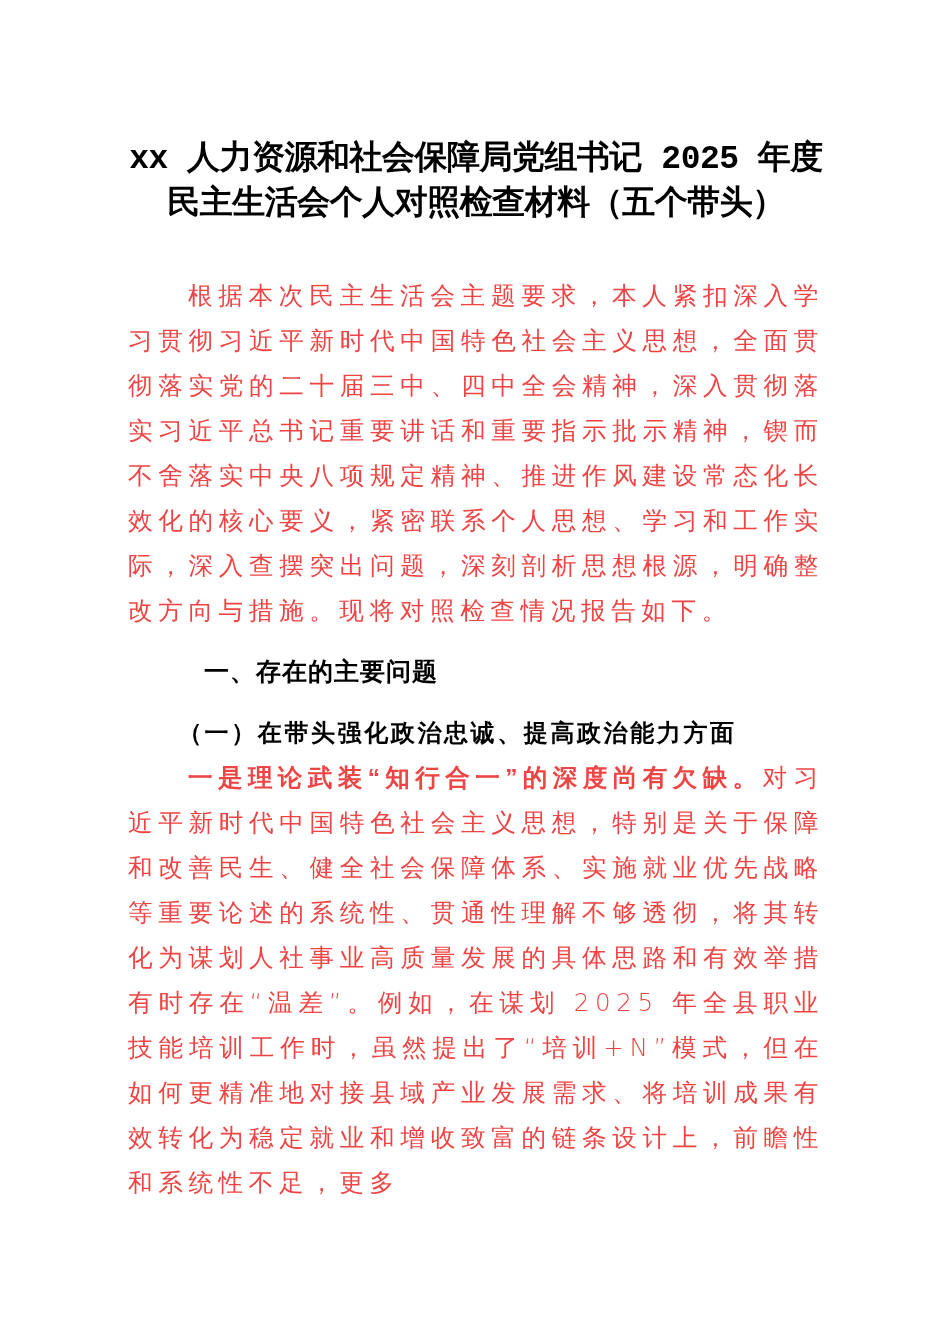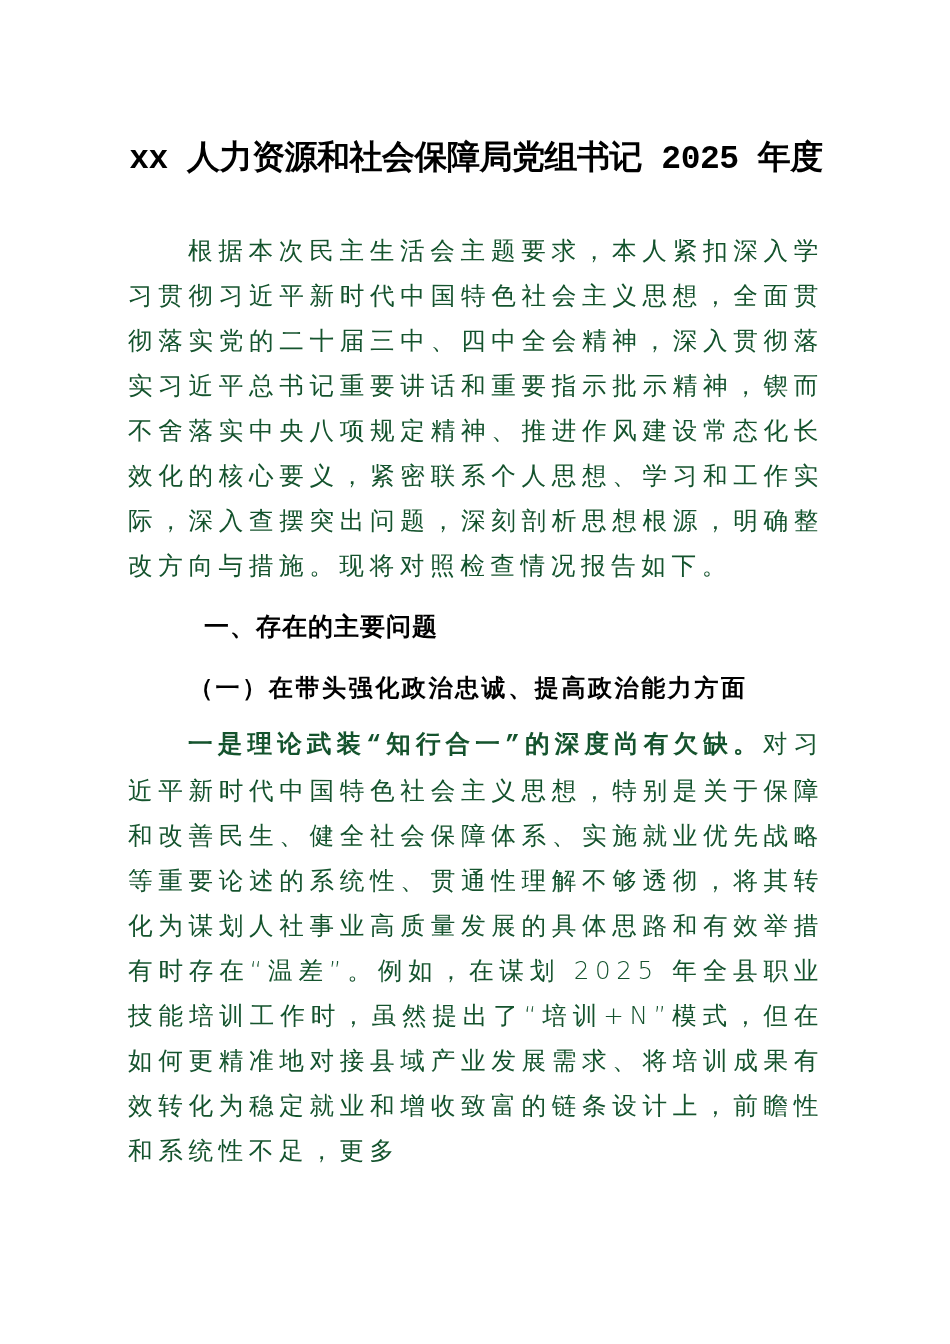--- a/index.html
+++ b/index.html
@@ -39,52 +39,53 @@
     .para {
       font-family: "DejaVu Sans", "Liberation Sans", sans-serif;
       font-size: 24.6px;
       line-height: 45px;
       letter-spacing: 5.6px;
       text-align: justify;
       text-align-last: left;
       text-indent: 60px;
       margin: 0;
       font-weight: 300;
-      color: #14532d;
+      color: #ef4444;
     }
     .heading1 {
       font-family: "DejaVu Sans", "Liberation Sans", sans-serif;
       font-size: 25px;
       line-height: 45px;
       font-weight: bold;
       text-indent: 60px;
       margin: 16px;
       letter-spacing: 1px;
     }
     .heading2 {
       font-family: "DejaVu Serif", "Liberation Serif", serif;
       font-size: 24px;
       line-height: 45px;
       font-weight: bold;
-      margin: 11px;
+      margin: 0;
       padding-left: 50px;
       letter-spacing: 2.6px;
     }
     .lead {
-      font-family: Liberation Mono, monospace;
+      font-family: Liberation Sans, sans-serif;
       font-weight: bold;
       letter-spacing: 4.2px;
     }
   </style>
 </head>
 <body>
 
 <div class="page">
   <h1 class="title">
     <span class="title-line">xx 人力资源和社会保障局党组书记 2025 年度</span>
+    <span class="title-line">民主生活会个人对照检查材料（五个带头）</span>
   </h1>
 
   <div class="spacer"></div>
 
   <p class="para">根据本次民主生活会主题要求，本人紧扣深入学习贯彻习近平新时代中国特色社会主义思想，全面贯彻落实党的二十届三中、四中全会精神，深入贯彻落实习近平总书记重要讲话和重要指示批示精神，锲而不舍落实中央八项规定精神、推进作风建设常态化长效化的核心要义，紧密联系个人思想、学习和工作实际，深入查摆突出问题，深刻剖析思想根源，明确整改方向与措施。现将对照检查情况报告如下。</p>
 
   <h2 class="heading1">一、存在的主要问题</h2>
 
 
   <h3 class="heading2">（一）在带头强化政治忠诚、提高政治能力方面</h3>

